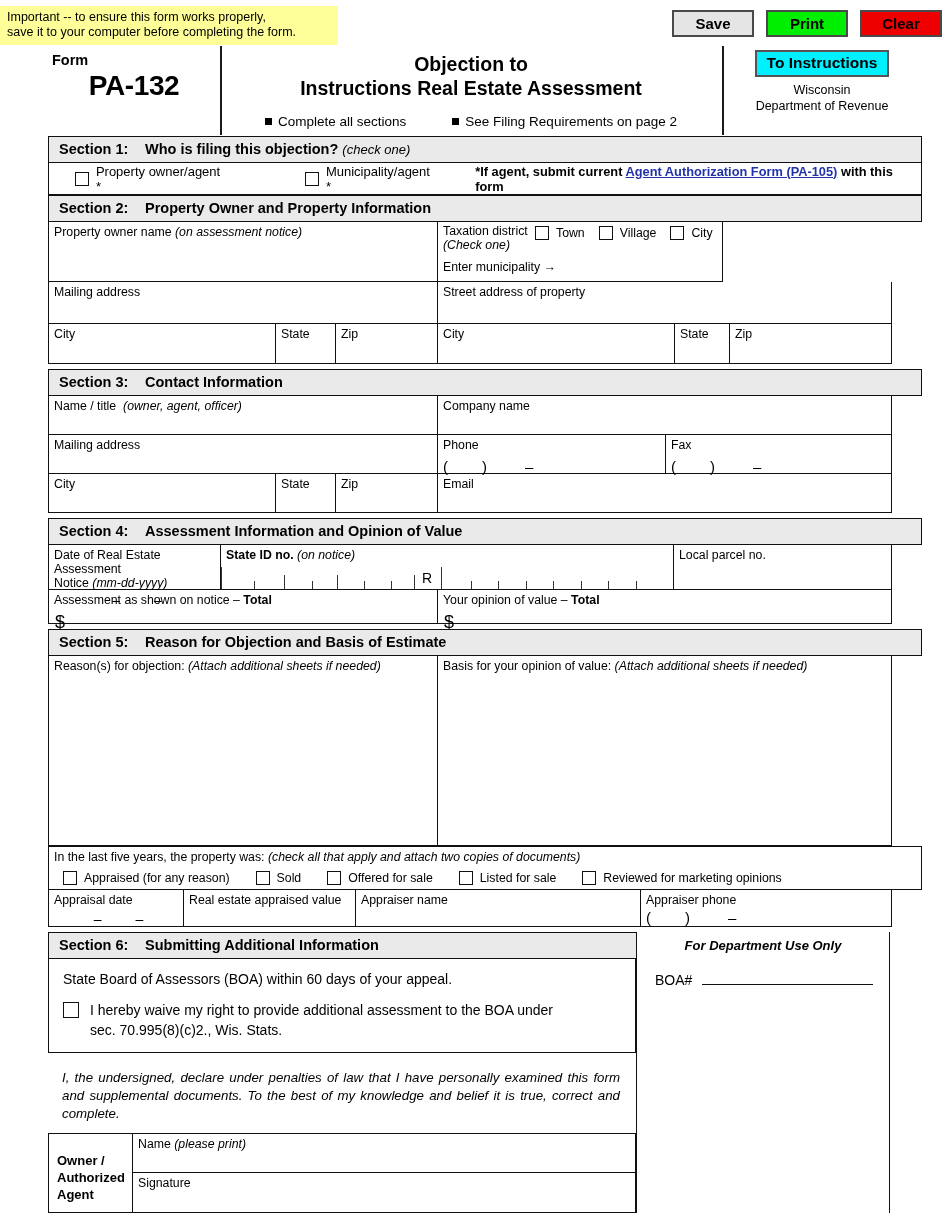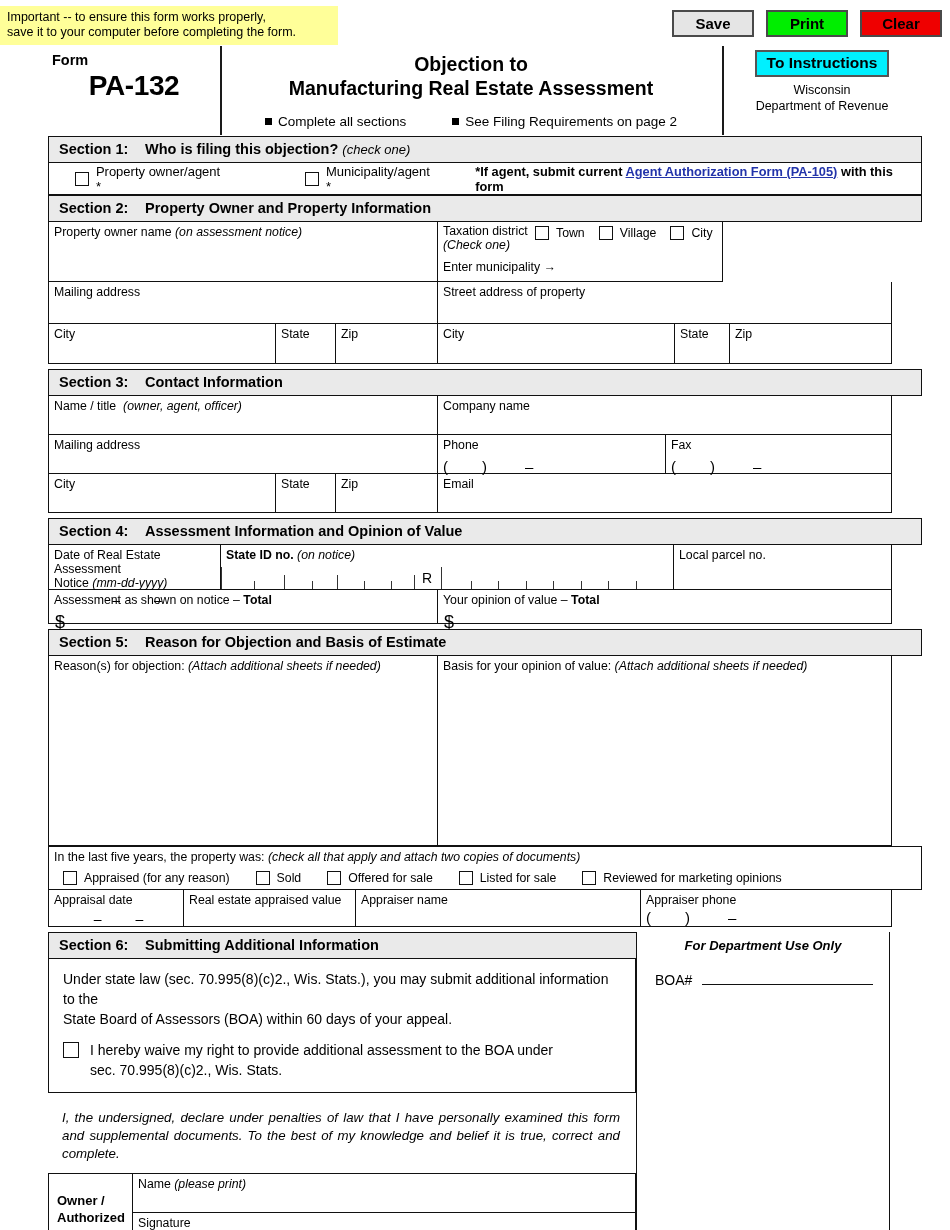--- a/index.html
+++ b/index.html
@@ -209,21 +209,21 @@
   <div class="vline1"></div>
   <div class="vline2"></div>
 
   <div class="hdr-left">
     <div class="lbl-form">Form</div>
     <div class="lbl-num">PA-132</div>
   </div>
 
   <div class="hdr-center">
     <div class="t1">Objection to</div>
-    <div class="t2">Manufacturing Real Estate Assessment</div>
+    <div class="t2">Instructions Real Estate Assessment</div>
     <div class="bullets">
       <div><span class="sq"></span><span>Complete all sections</span></div>
       <div><span class="sq"></span><span>See Filing Requirements on page 2</span></div>
     </div>
   </div>
 
   <div class="hdr-right">
     <div class="btn-instr">To Instructions</div>
     <div class="agency">
       <div>Wisconsin</div>
@@ -445,21 +445,20 @@
     </div>
   </div>
 
   <div class="s6wrap" style="margin-top:5px;">
     <div class="s6left">
       <div class="s6head">
         <span class="num">Section 6:</span>
         <span class="ttl">Submitting Additional Information</span>
       </div>
       <div class="s6body">
-        <div>Under state law (sec. 70.995(8)(c)2., Wis. Stats.), you may submit additional information to the</div>
         <div>State Board of Assessors (BOA) within 60 days of your appeal.</div>
         <div class="waive">
           <span class="cb"></span>
           <span class="wtxt">
             <span>I hereby waive my right to provide additional assessment to the BOA under</span><br>
             <span>sec. 70.995(8)(c)2., Wis. Stats.</span>
           </span>
         </div>
       </div>
 

